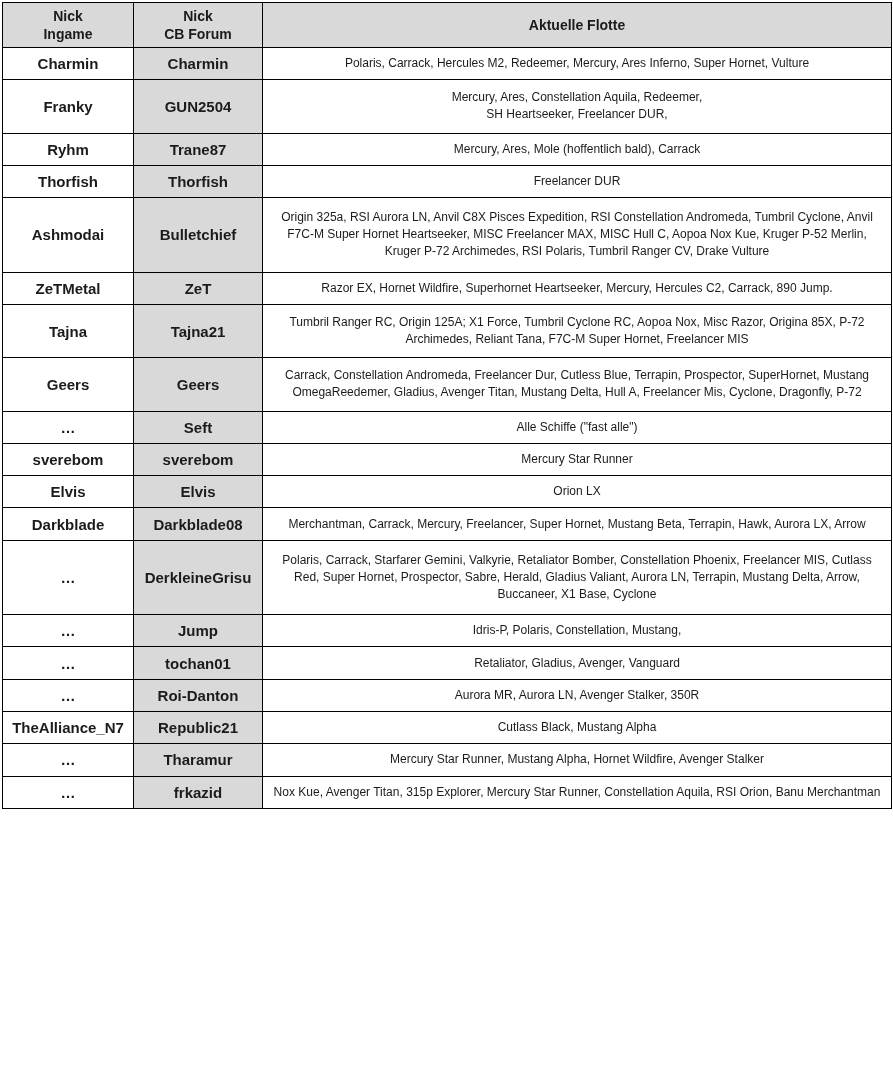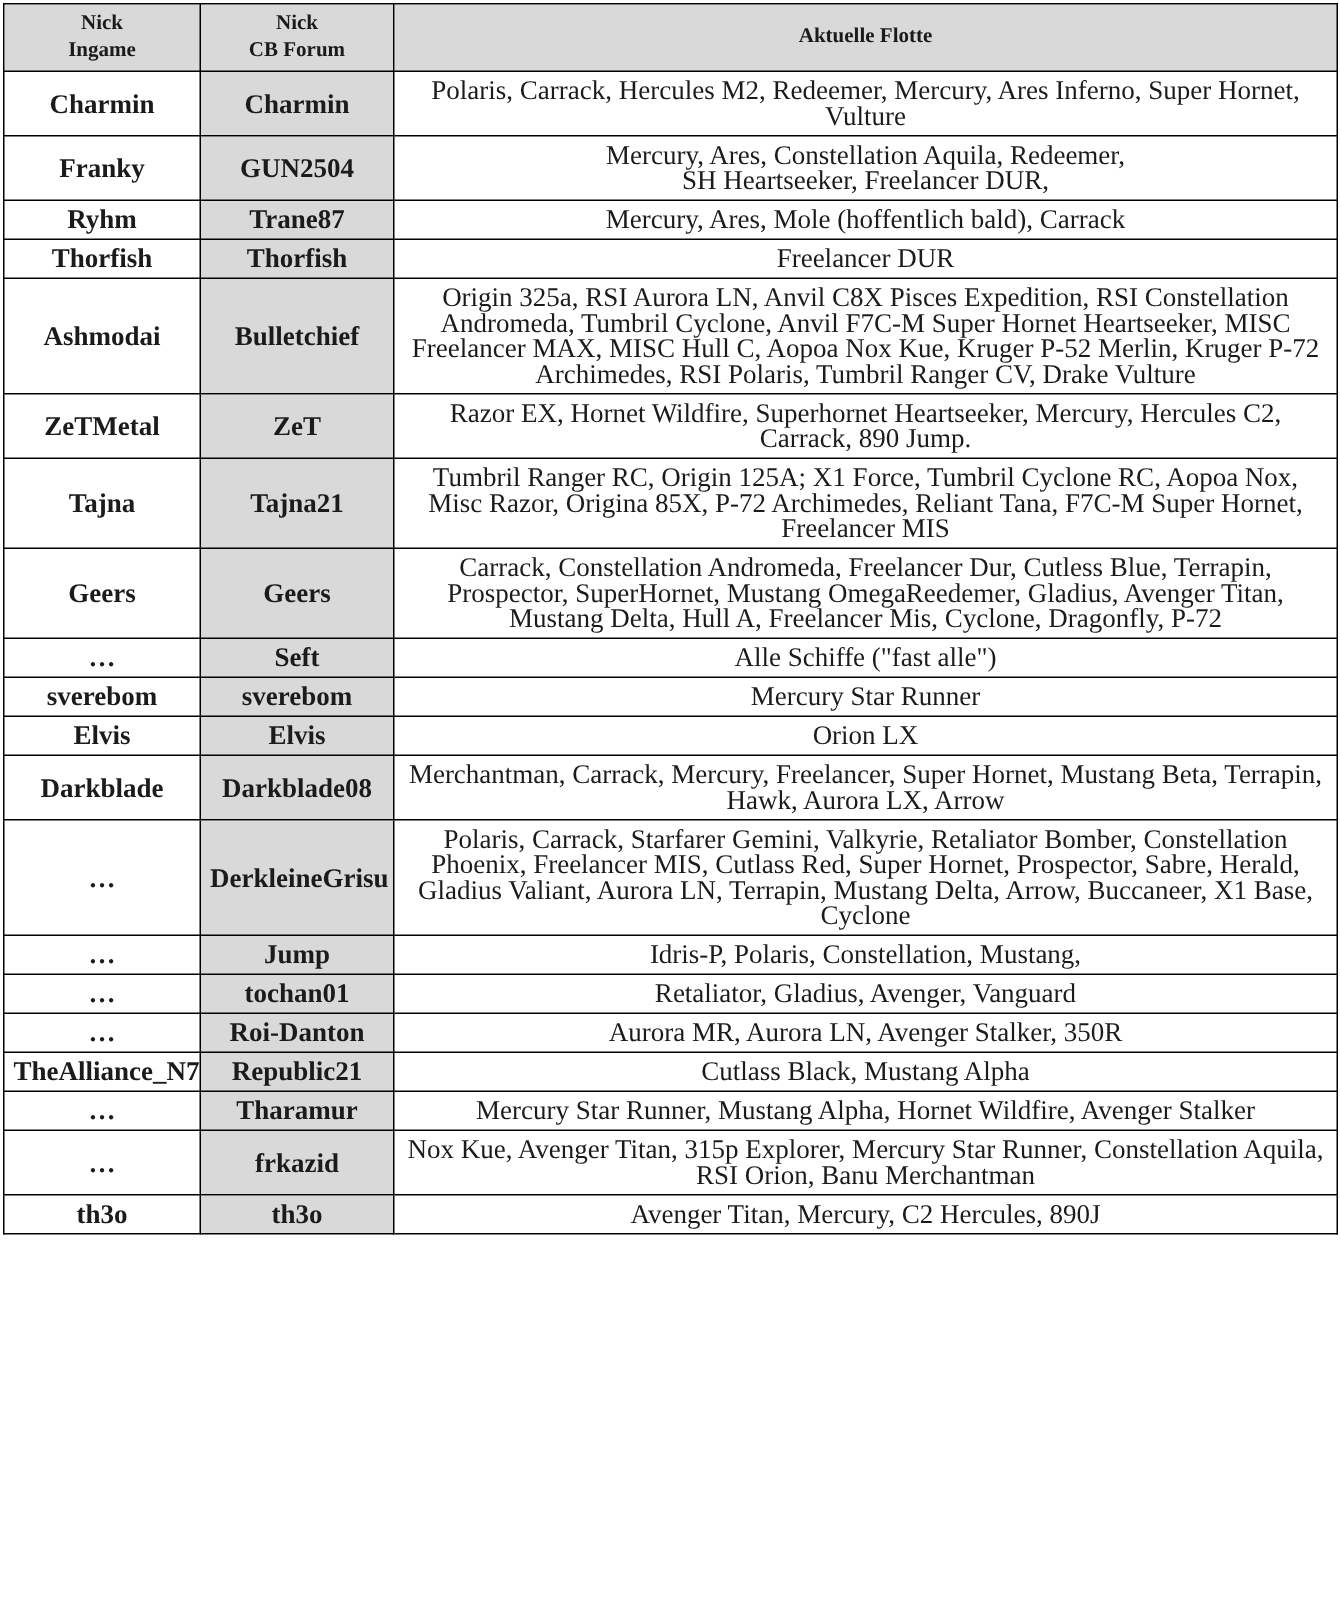--- a/index.html
+++ b/index.html
@@ -9,49 +9,49 @@
     height: 1067px;
     background: #ffffff;
     overflow: hidden;
   }
   table.fleet-table {
     border-collapse: collapse;
     table-layout: fixed;
     width: 889px;
     height: 807px;
     margin: 2px;
-    font-family: Liberation Serif, serif;
+    font-family: Liberation Sans, sans-serif;
     color: #1b1b1b;
   }
   .fleet-table th, .fleet-table td {
     border: 1.5px solid #000000;
     text-align: center;
     vertical-align: middle;
     padding: 4px 6px;
     white-space: pre-line;
     line-height: 17px;
     overflow: hidden;
   }
   .fleet-table th {
     font-size: 14px;
     font-weight: bold;
     background: var(--cell-fill, #d9d9d9);
     line-height: 18px;
   }
   .fleet-table td.c-ingame,
   .fleet-table td.c-forum {
-    font-size: 18px;
+    font-size: 15px;
     font-weight: bold;
     text-align: center;
   }
   .fleet-table td.c-forum {
     background: var(--cell-fill, #d9d9d9);
   }
   .fleet-table td.c-fleet {
-    font-size: 18px;
+    font-size: 12px;
     font-weight: normal;
   }
 </style>
 </head>
 <body style="color: rgb(27, 27, 27);">
 
 <table class="fleet-table">
   <colgroup>
     <col style="width:131px">
     <col style="width:129px">
@@ -175,19 +175,14 @@
     <td class="c-forum">Tharamur</td>
     <td class="c-fleet">Mercury Star Runner, Mustang Alpha, Hornet Wildfire, Avenger Stalker</td>
   </tr>
 
   <tr>
     <td class="c-ingame">…</td>
     <td class="c-forum">frkazid</td>
     <td class="c-fleet">Nox Kue, Avenger Titan, 315p Explorer, Mercury Star Runner, Constellation Aquila, RSI Orion, Banu Merchantman</td>
   </tr>
 
-  <tr>
-    <td class="c-ingame">th3o</td>
-    <td class="c-forum">th3o</td>
-    <td class="c-fleet">Avenger Titan, Mercury, C2 Hercules, 890J</td>
-  </tr>
 </tbody>
 </table>
 
 </body></html>

